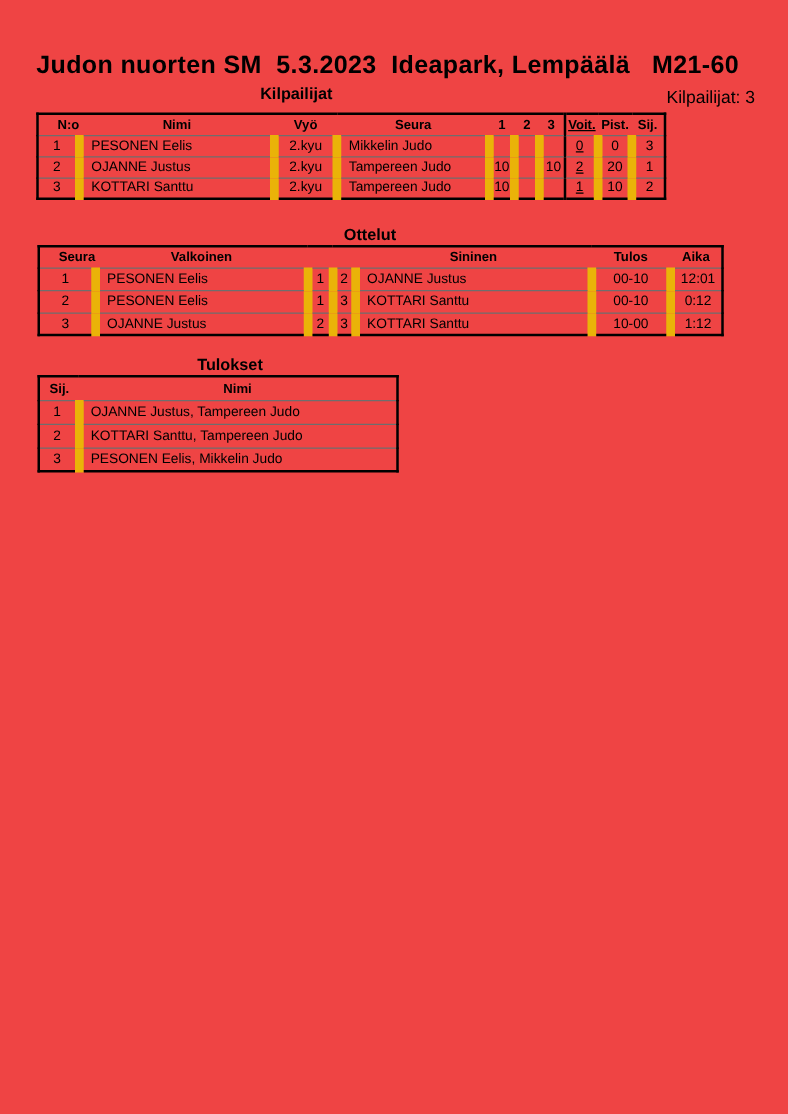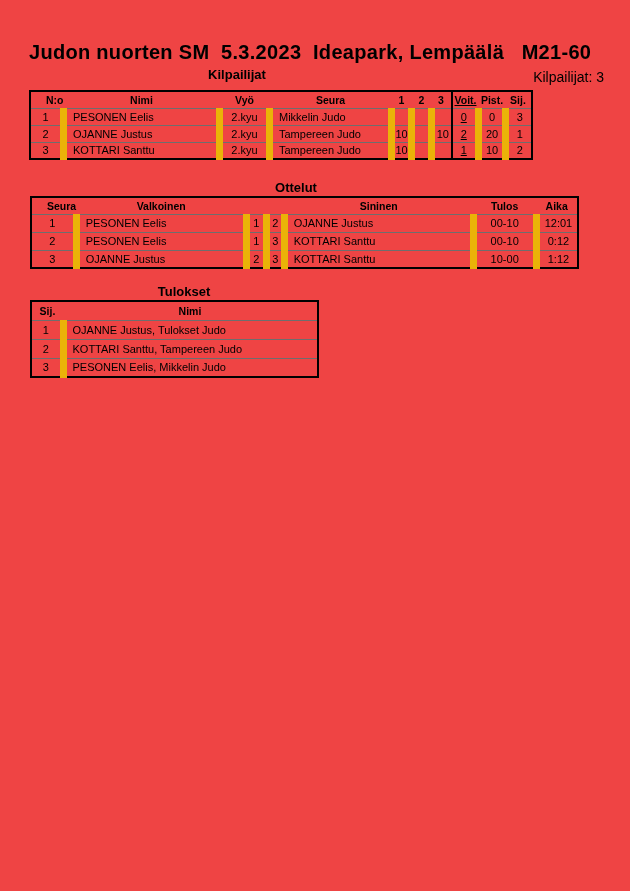--- a/index.html
+++ b/index.html
@@ -210,21 +210,21 @@
       <col style="width:32px">
         <col style="width:255px">
     </colgroup>
     <tbody>
         <tr>
       <th>Sij.</th>
       <th>Nimi</th>
     </tr>
     <tr>
       <td>1</td>
-      <td class="l">OJANNE Justus, Tulokset Judo</td>
+      <td class="l">OJANNE Justus, Tampereen Judo</td>
     </tr>
     <tr>
       <td>2</td>
       <td class="l">KOTTARI Santtu, Tampereen Judo</td>
     </tr>
     <tr>
       <td>3</td>
       <td class="l">PESONEN Eelis, Mikkelin Judo</td>
     </tr>
   </tbody>

